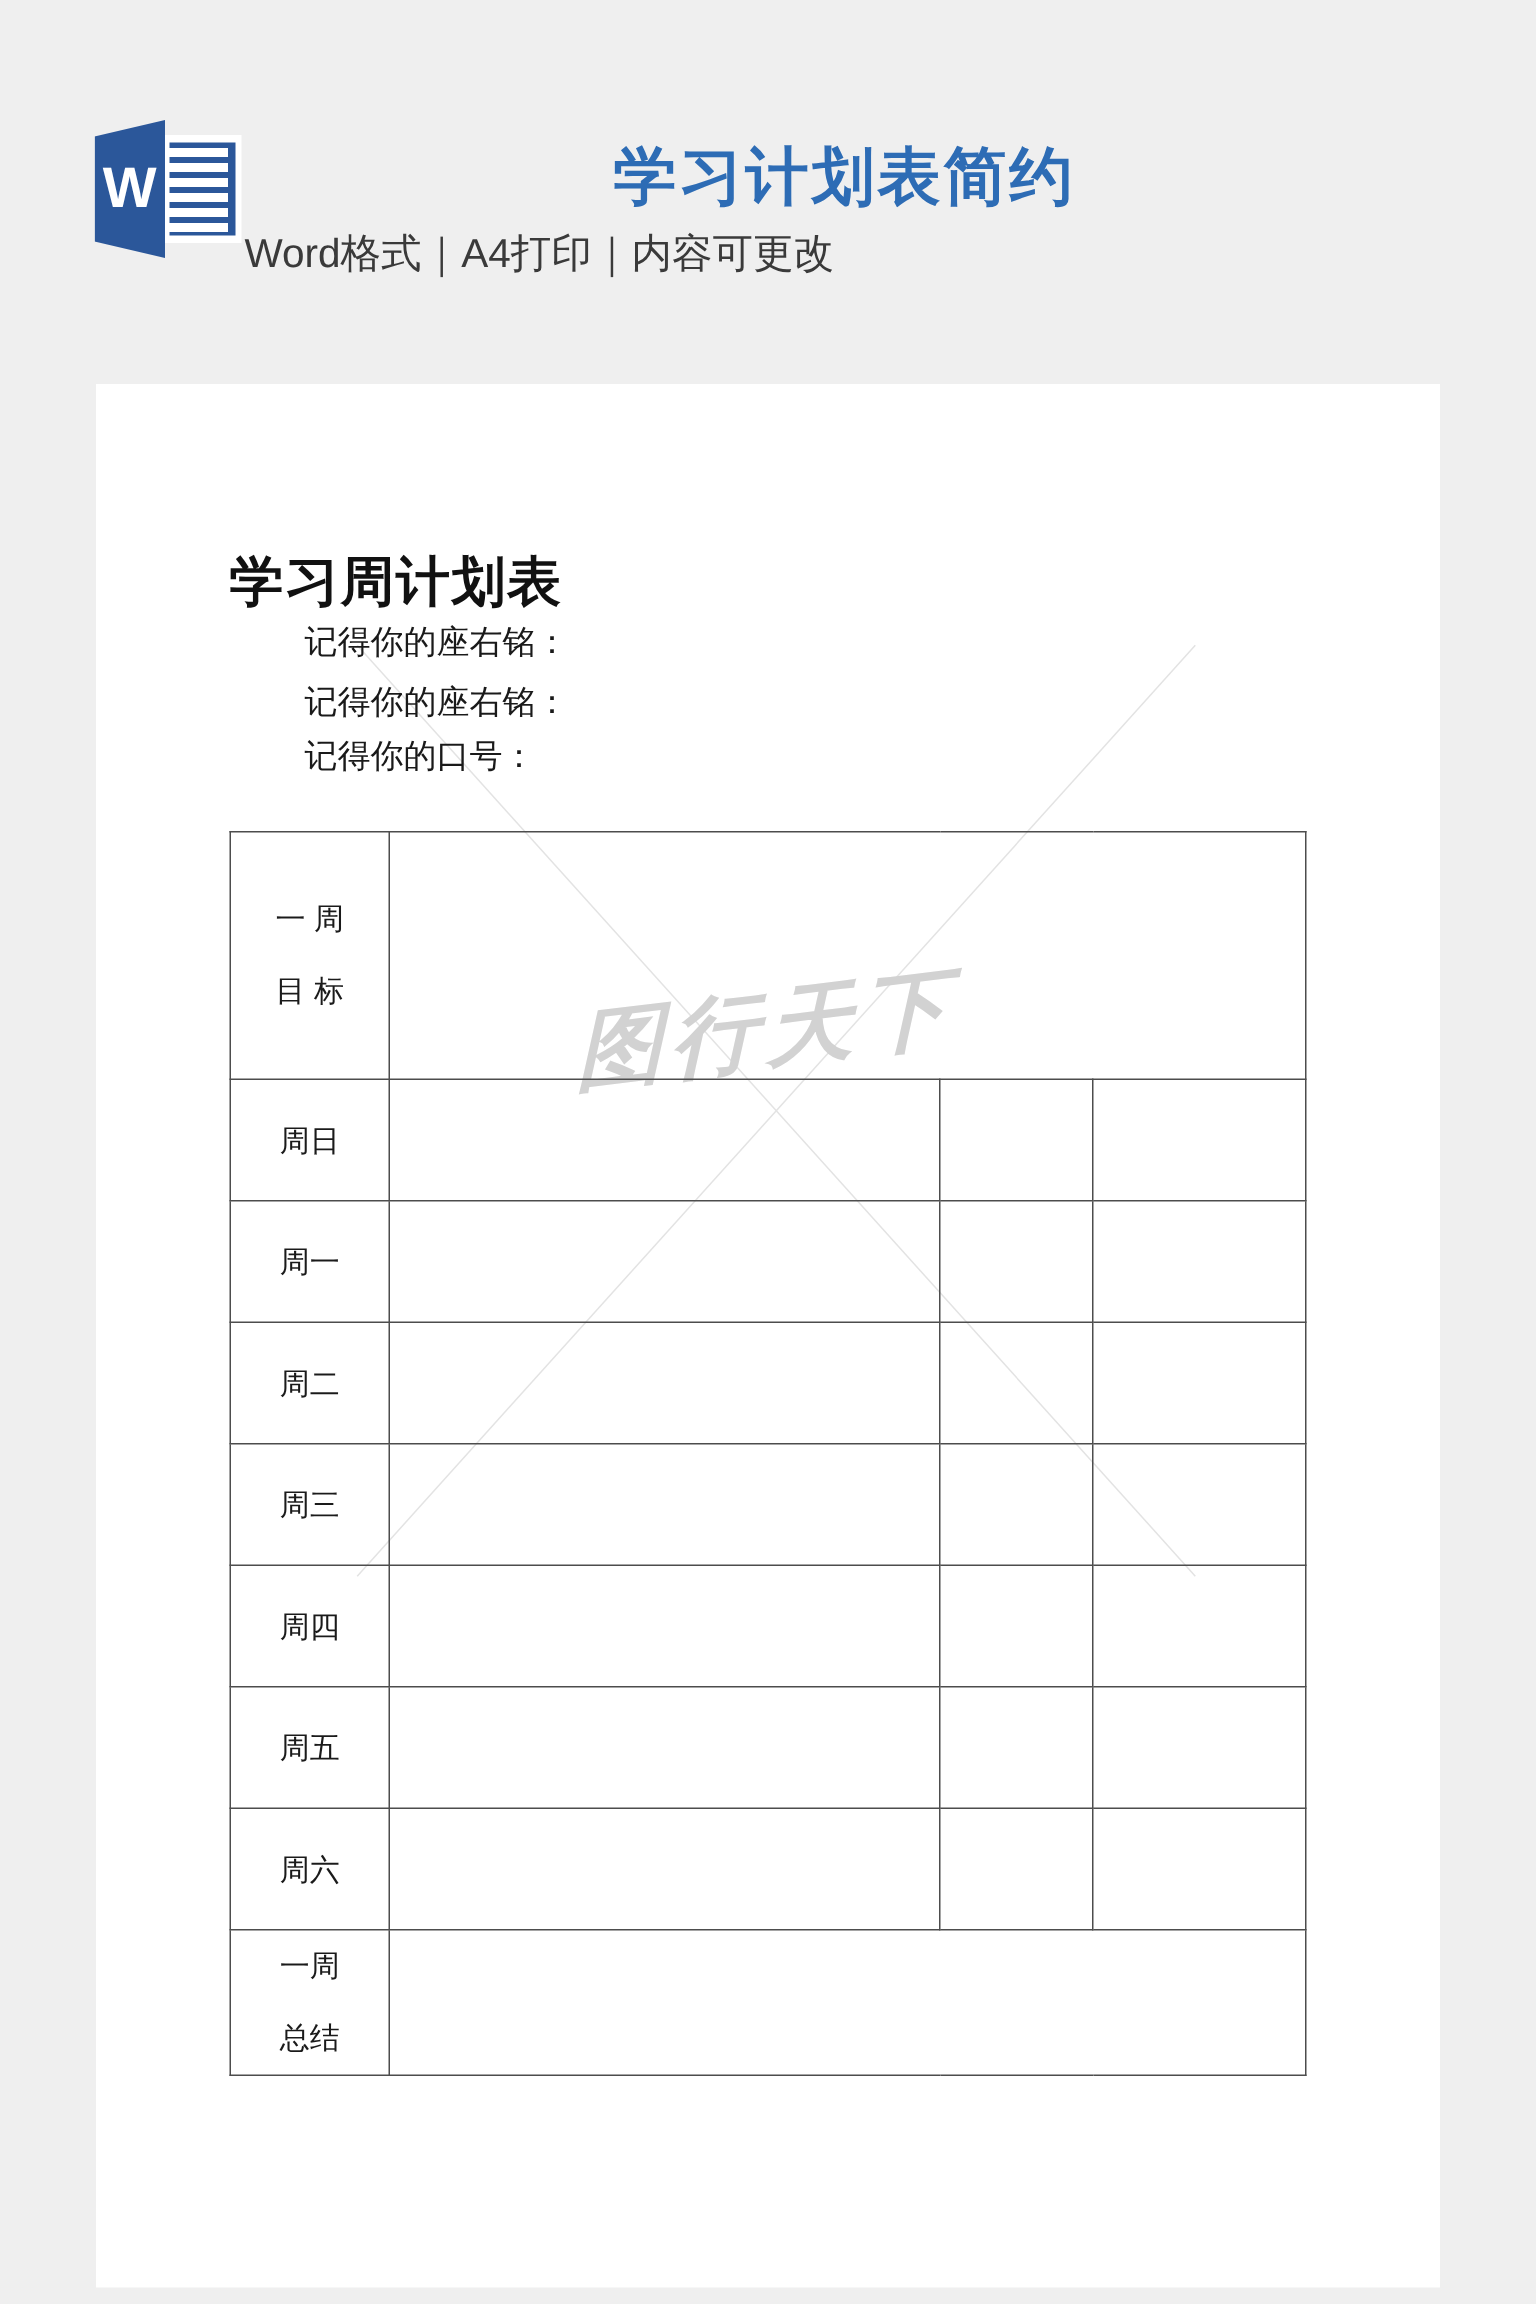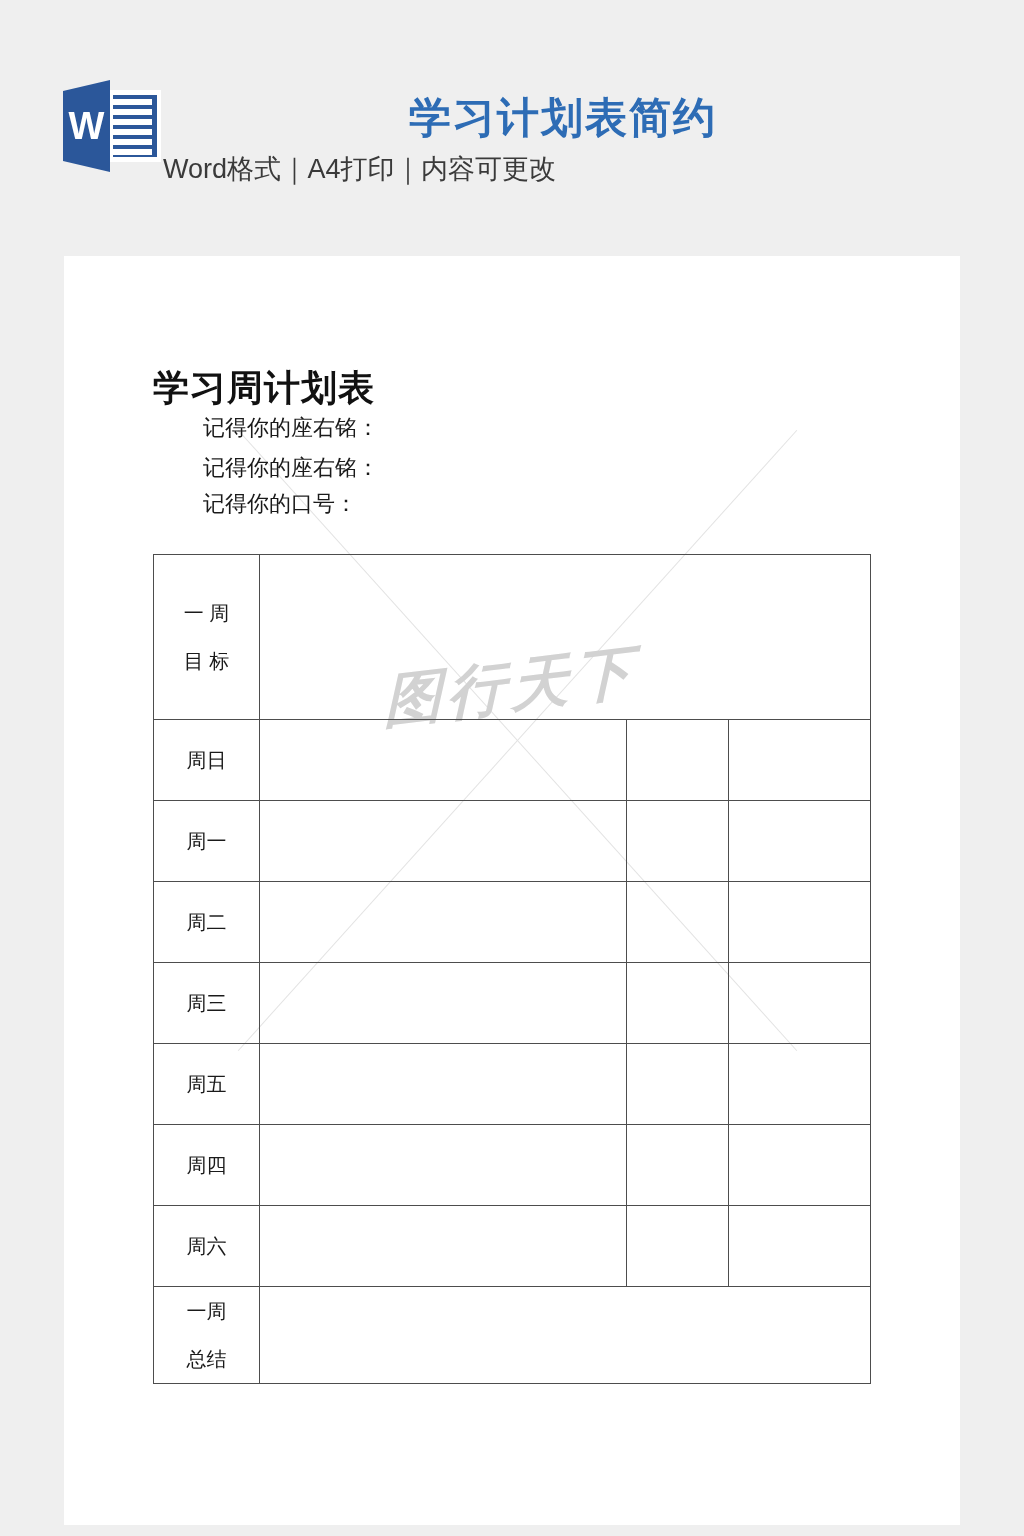--- a/index.html
+++ b/index.html
@@ -174,27 +174,27 @@
         <td></td>
         <td></td>
       </tr>
       <tr class="r-day">
         <td>周三</td>
         <td></td>
         <td></td>
         <td></td>
       </tr>
       <tr class="r-day">
+        <td>周四</td>
+        <td></td>
+        <td></td>
+        <td></td>
+      </tr>
+      <tr class="r-day">
         <td>周五</td>
-        <td></td>
-        <td></td>
-        <td></td>
-      </tr>
-      <tr class="r-day">
-        <td>周四</td>
         <td></td>
         <td></td>
         <td></td>
       </tr>
       <tr class="r-day">
         <td>周六</td>
         <td></td>
         <td></td>
         <td></td>
       </tr>

